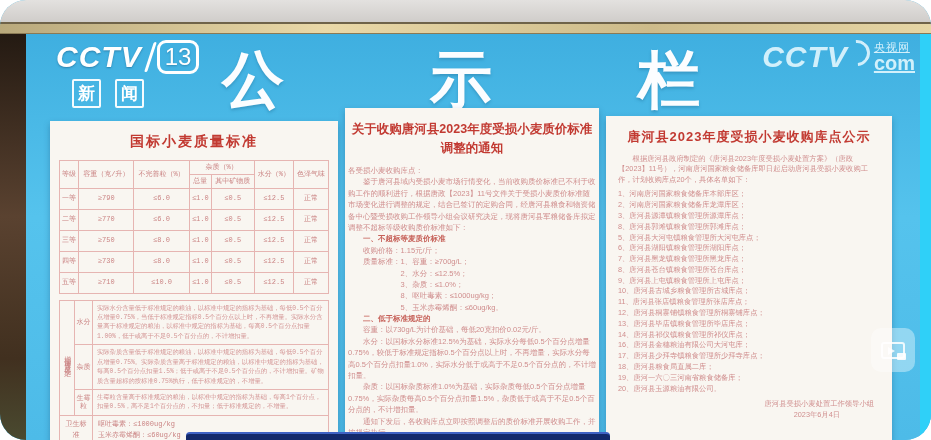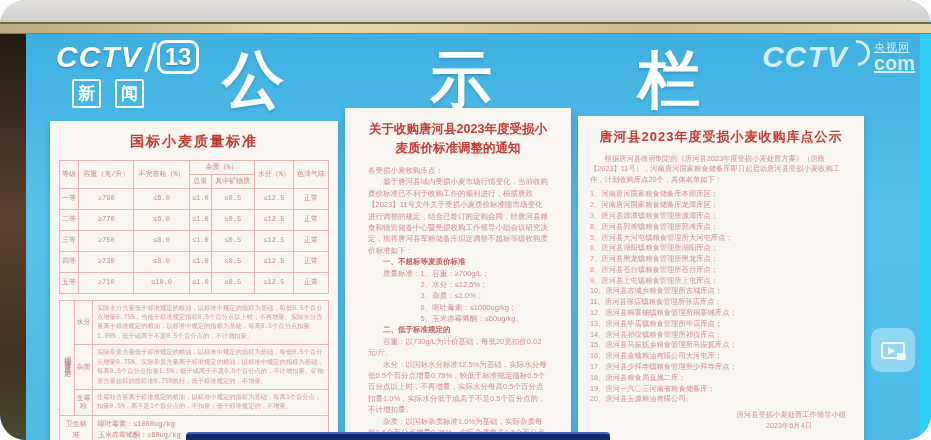--- a/index.html
+++ b/index.html
@@ -19,21 +19,21 @@
           background:#2fd0f8; }
 
   
   .logo13 { position:absolute; left:56px; top:40px; color:#fff; }
   .logo13 .row1 { display:flex; align-items:center; }
   .logo13 .cctv { font-size:30px; font-weight:bold; font-style:italic; letter-spacing:1px;
           text-shadow:0 1px 2px rgba(20,80,120,.5); }
   .logo13 .slash { width:3px; height:30px; background:#fff; transform:skewX(-18deg);
           margin:0 5px 0 7px; border-radius:2px; }
   .logo13 .num { border:3px solid #fff; border-radius:9px; padding:0 5px; font-size:24px;
-          font-weight:bold; line-height:28px; text-shadow:0 1px 2px rgba(20,80,120,.4); }
+          font-weight:normal; line-height:28px; text-shadow:0 1px 2px rgba(20,80,120,.4); }
   .logo13 .row2 { margin:5px 0 0 16px; display:flex; gap:14px; }
   .logo13 .boxchar { border:2px solid rgba(255,255,255,.95); padding:1px 4px; font-size:17px;
           font-weight:bold; border-radius:2px; }
 
   
   .wm { position:absolute; right:16px; top:40px; display:flex; align-items:center;
         color:rgba(235,250,255,.85); }
   .wm .cctv { font-size:30px; font-weight:bold; font-style:italic; letter-spacing:1px; }
   .wm .arc { width:26px; height:26px; border:3px solid rgba(235,250,255,.85);
         border-left-color:transparent; border-bottom-color:transparent; border-radius:50%;
@@ -62,21 +62,21 @@
   .qrow td { height:21px; }
   .adj { margin-top:6px; }
   .adj .side { writing-mode:vertical-rl; width:14px; font-size:7px; letter-spacing:2px;
         padding:2px 1px; }
   .adj .lbl { width:17px; font-size:7px; }
   .adj .txt { font-size:6.3px; text-align:left; padding:3px 4px; line-height:1.5;
         color:#d39393; }
   .hyg td { font-size:7px; text-align:left; padding:3px 5px; line-height:1.6; }
   .hyg .hl { width:33px; text-align:center; }
 
-  .p-mid { width:226px; height:332px; padding:9px 23px; font-size:7.5px; line-height:1.52; }
+  .p-mid { width:254px; height:332px; padding:9px 3px; font-size:7.5px; line-height:1.52; }
   .p-mid h2 { font-size:12.5px; margin:3px 0 7px; }
   .p-mid .para { text-indent:2em; }
   .p-mid .head { font-weight:bold; color:#c66058; margin-left:2em; }
   .p-mid .line { margin-left:2em; }
   .p-mid .line2 { margin-left:7em; }
 
   .p-right { width:286px; height:324px; margin-top:8px; padding:9px 12px; font-size:7.3px;
         line-height:1.5; }
   .p-right h2 { font-size:13px; margin:2px 0 7px; letter-spacing:1px; }
   .p-right .para { text-indent:2em; margin-bottom:3px; }
@@ -228,20 +228,21 @@
           </table>
         </div>
     </div>
 
     <div class="paper p-mid">
       <h2>关于收购唐河县2023年度受损小麦质价标准调整的通知</h2>
       <div>各受损小麦收购库点：</div>
       <div id="mid-body">
           <div class="para">鉴于唐河县域内受损小麦市场行情变化，当前收购质价标准已不利于收购工作的顺利进行，根据唐政【2023】11号文件关于受损小麦质价标准随市场变化进行调整的规定，结合已签订的定购合同，经唐河县粮食和物资储备中心暨受损收购工作领导小组会议研究决定，现将唐河县军粮储备库拟定调整不超标等级收购质价标准如下：</div>
           <div class="head">一、不超标等麦质价标准</div>
+          <div class="line">收购价格：1.15元/斤；</div>
           <div class="line">质量标准：1、容重：≥700g/L；</div>
           <div class="line2">2、水分：≤12.5%；</div>
           <div class="line2">3、杂质：≤1.0%；</div>
           <div class="line2">8、呕吐毒素：≤1000ug/kg；</div>
           <div class="line2">5、玉米赤霉烯酮：≤60ug/kg。</div>
           <div class="head">二、低于标准规定的</div>
           <div class="para">容重：以730g/L为计价基础，每低20克扣价0.02元/斤。</div>
           <div class="para">水分：以国标水分标准12.5%为基础，实际水分每低0.5个百分点增量0.75%，较低于标准规定指标0.5个百分点以上时，不再增量，实际水分每高0.5个百分点扣量1.0%，实际水分低于或高于不足0.5个百分点的，不计增扣量。</div>
           <div class="para">杂质：以国标杂质标准1.0%为基础，实际杂质每低0.5个百分点增量0.75%，实际杂质每高0.5个百分点扣量1.5%，杂质低于或高于不足0.5个百分点的，不计增扣量。</div>
           <div class="para">通知下发后，各收购库点立即按照调整后的质价标准开展收购工作，并按规定执行。</div>
@@ -260,21 +261,20 @@
           <li>5、唐河县大河屯镇粮食管理所大河屯库点；</li>
           <li>6、唐河县湖阳镇粮食管理所湖阳库点；</li>
           <li>7、唐河县黑龙镇粮食管理所黑龙库点；</li>
           <li>8、唐河县苍台镇粮食管理所苍台库点；</li>
           <li>9、唐河县上屯镇粮食管理所上屯库点；</li>
           <li>10、唐河县古城乡粮食管理所古城库点；</li>
           <li>11、唐河县张店镇粮食管理所张店库点；</li>
           <li>12、唐河县桐寨铺镇粮食管理所桐寨铺库点；</li>
           <li>13、唐河县毕店镇粮食管理所毕店库点；</li>
           <li>14、唐河县祁仪镇粮食管理所祁仪库点；</li>
-          <li>15、唐河县马振抚乡粮食管理所马振抚库点；</li>
           <li>16、唐河县金穗粮油有限公司大河屯库；</li>
           <li>17、唐河县少拜寺镇粮食管理所少拜寺库点；</li>
           <li>18、唐河县粮食局直属二库；</li>
           <li>19、唐河一六〇三河南省粮食储备库；</li>
           <li>20、唐河县玉源粮油有限公司。</li>
         </ol>
       <div class="sig">唐河县受损小麦处置工作领导小组</div>
       <div class="date">2023年6月4日</div>
     </div>
   </div>

